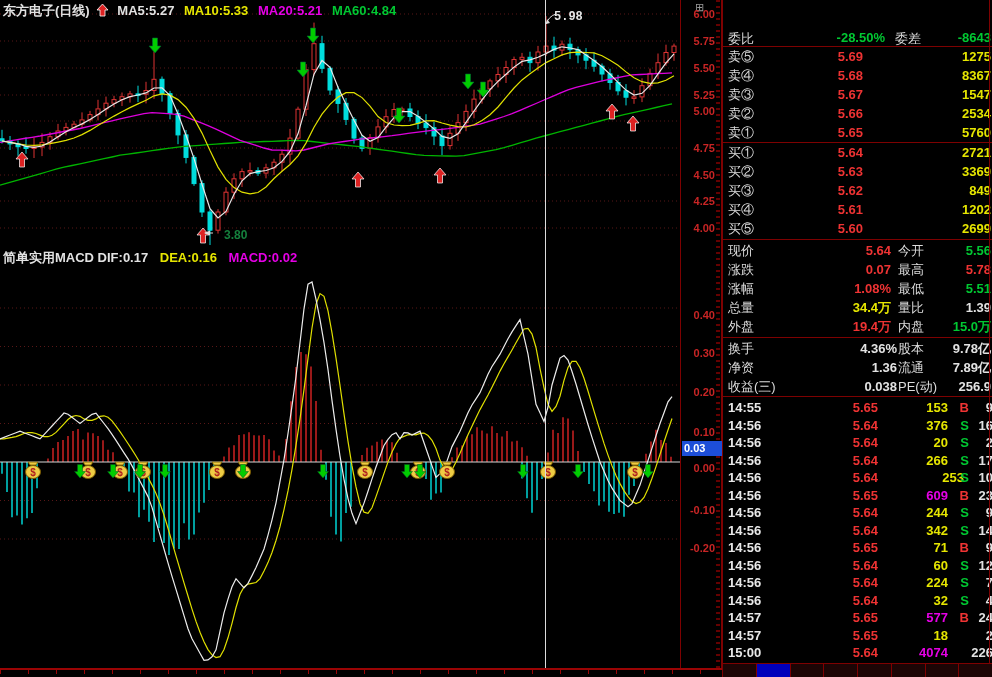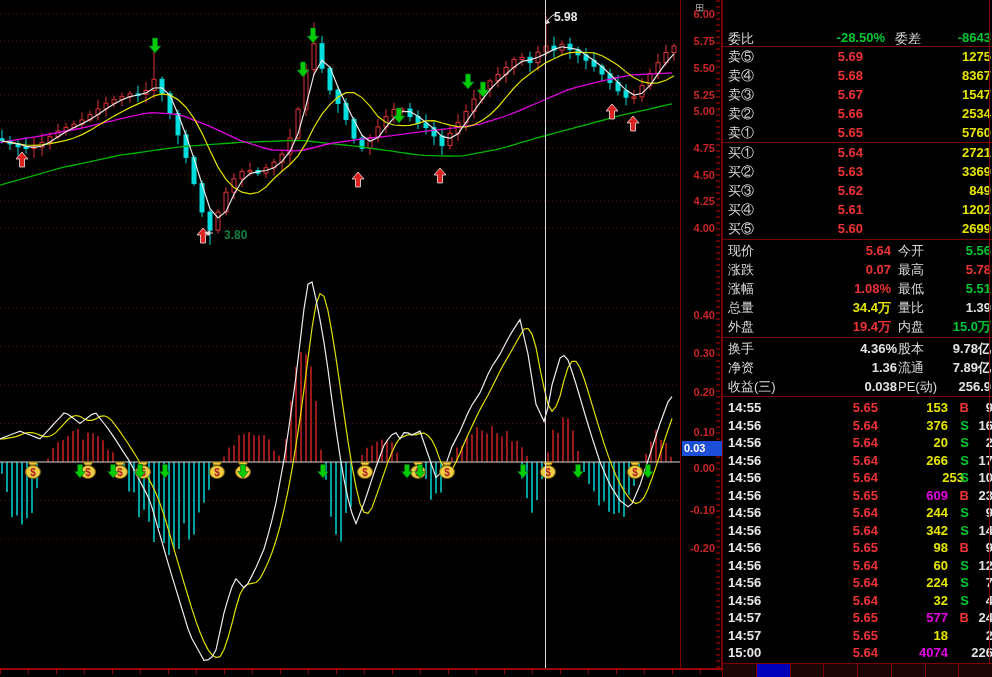--- a/index.html
+++ b/index.html
@@ -8,21 +8,21 @@
   .w{color:#e2e2e2;} .y{color:#e6e600;} .m{color:#e600e6;} .g{color:#00c832;}
   .r{color:#ee3333;}
   
   #price-svg{position:absolute;left:0;top:0;}
   #macd-svg{position:absolute;left:0;top:262px;}
   #price-title{position:absolute;left:3px;top:2px;font-size:13px;font-weight:bold;letter-spacing:0;white-space:nowrap;z-index:6;}
   #price-title span{margin-right:6px;}
   #macd-title{position:absolute;left:3px;top:249px;font-size:13px;font-weight:bold;white-space:nowrap;z-index:6;}
   #macd-title span{margin-right:8px;}
   #crosshair{position:absolute;top:0;width:1px;height:668px;background:#dcdcdc;z-index:5;}
-  #anno-high{position:absolute;color:#e8e8e8;font-size:12px;font-weight:bold;z-index:6;}
+  #anno-high{position:absolute;color:#e8e8e8;font-size:12px;font-weight:bold;z-index:6;font-family:Liberation Mono, monospace;}
   #anno-low{position:absolute;color:#15803d;font-size:12px;font-weight:bold;z-index:6;margin-left:8px;}
   #time-axis{position:absolute;left:0;top:668px;width:722px;height:2px;background:#9b0404;}
   #time-ticks{position:absolute;left:0;top:670px;width:722px;height:4px;
     background:repeating-linear-gradient(to right,#9b0404 0 1px,transparent 1px 28px);}
   
   #axis-strip{position:absolute;left:680px;top:0;width:42px;height:668px;border-left:1px solid #7e0101;border-right:1px solid #7e0101;box-sizing:border-box;}
   #axis-ticks{position:absolute;right:1px;top:0;width:4px;height:668px;
     background:repeating-linear-gradient(to bottom,#7e0101 0 2px,transparent 2px 6px);opacity:.8;}
   .axlbl{position:absolute;right:6px;font-size:11px;font-weight:bold;color:#c82525;transform:translateY(-50%);}
   #grid-icon{position:absolute;left:14px;top:1px;color:#9a9a9a;font-size:11px;}
@@ -449,21 +449,35 @@
       <path d="M165,216 l-5.5,-6.5 h3 v-7 h5 v7 h3 Z" fill="#00cc00" stroke="#052" stroke-width="0.5"></path>
       <path d="M243,216 l-5.5,-6.5 h3 v-7 h5 v7 h3 Z" fill="#00cc00" stroke="#052" stroke-width="0.5"></path>
       <path d="M323,216 l-5.5,-6.5 h3 v-7 h5 v7 h3 Z" fill="#00cc00" stroke="#052" stroke-width="0.5"></path>
       <path d="M407,216 l-5.5,-6.5 h3 v-7 h5 v7 h3 Z" fill="#00cc00" stroke="#052" stroke-width="0.5"></path>
       <path d="M420,216 l-5.5,-6.5 h3 v-7 h5 v7 h3 Z" fill="#00cc00" stroke="#052" stroke-width="0.5"></path>
       <path d="M523,216 l-5.5,-6.5 h3 v-7 h5 v7 h3 Z" fill="#00cc00" stroke="#052" stroke-width="0.5"></path>
       <path d="M578,216 l-5.5,-6.5 h3 v-7 h5 v7 h3 Z" fill="#00cc00" stroke="#052" stroke-width="0.5"></path>
       <path d="M648,216 l-5.5,-6.5 h3 v-7 h5 v7 h3 Z" fill="#00cc00" stroke="#052" stroke-width="0.5"></path>
     </svg>
 
-
+  <div id="price-title">
+    <span class="w">东方电子(日线)</span><svg width="13" height="14" style="vertical-align:-2px;margin-right:5px">
+        <path d="M6.5,1 L12,7 H9 V13 H4 V7 H1 Z" fill="#dd2222" stroke="#ffffff" stroke-width="0.8"></path>
+      </svg>
+    <span class="w">MA5:5.27</span>
+    <span class="y">MA10:5.33</span>
+    <span class="m">MA20:5.21</span>
+    <span class="g">MA60:4.84</span>
+  </div>
+
+  <div id="macd-title">
+    <span class="w">简单实用MACD  DIF:0.17</span>
+    <span class="y">DEA:0.16</span>
+    <span class="m">MACD:0.02</span>
+  </div>
 
   <div id="crosshair" style="left: 545px;"></div>
   <div id="anno-high" style="left: 554px; top: 10px;">5.98</div>
   <div id="anno-low" style="left: 216px; top: 228px;">3.80</div>
   <div id="time-axis"></div>
   <div id="time-ticks"></div>
 
   <div id="axis-strip">
     <div id="grid-icon">⊞</div>
     <div id="axis-ticks"></div>
@@ -654,21 +668,21 @@
         <div class="qrow" style="top: 521.5px; height: 17.5px; line-height: 17.5px;">
           <span class="lab" style="color: rgb(232, 232, 232); font-weight: bold;">14:56</span>
           <span class="ralign r" style="left: 85px; width: 70px;">5.64</span>
           <span class="ralign y" style="left: 165px; width: 60px;">342</span>
           <span class="ralign g" style="left: 232px; width: 14px;">S</span>
           <span class="ralign w" style="left: 240px; width: 30px;">14</span>
         </div>
         <div class="qrow" style="top: 539px; height: 17.5px; line-height: 17.5px;">
           <span class="lab" style="color: rgb(232, 232, 232); font-weight: bold;">14:56</span>
           <span class="ralign r" style="left: 85px; width: 70px;">5.65</span>
-          <span class="ralign y" style="left: 165px; width: 60px;">98</span>
+          <span class="ralign y" style="left: 165px; width: 60px;">71</span>
           <span class="ralign r" style="left: 232px; width: 14px;">B</span>
           <span class="ralign w" style="left: 240px; width: 30px;">9</span>
         </div>
         <div class="qrow" style="top: 556.5px; height: 17.5px; line-height: 17.5px;">
           <span class="lab" style="color: rgb(232, 232, 232); font-weight: bold;">14:56</span>
           <span class="ralign r" style="left: 85px; width: 70px;">5.64</span>
           <span class="ralign y" style="left: 165px; width: 60px;">60</span>
           <span class="ralign g" style="left: 232px; width: 14px;">S</span>
           <span class="ralign w" style="left: 240px; width: 30px;">12</span>
         </div>

